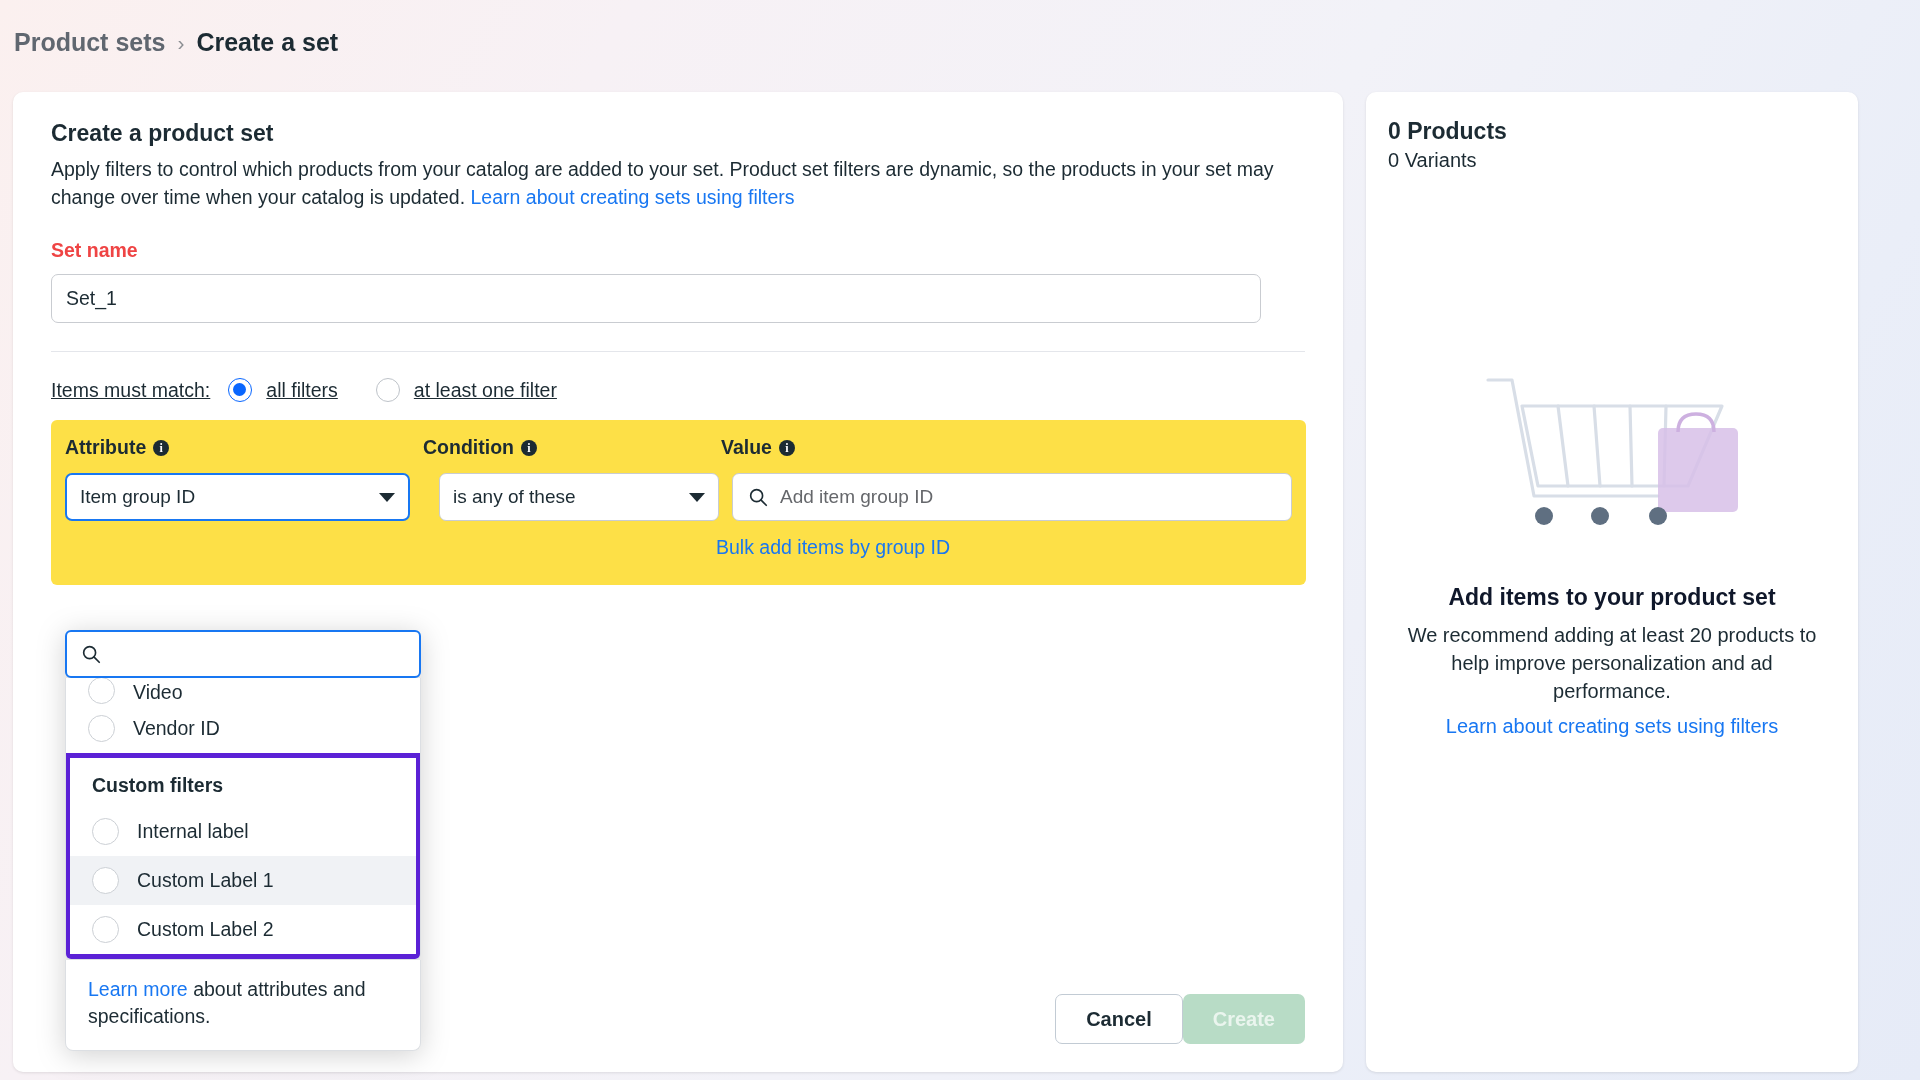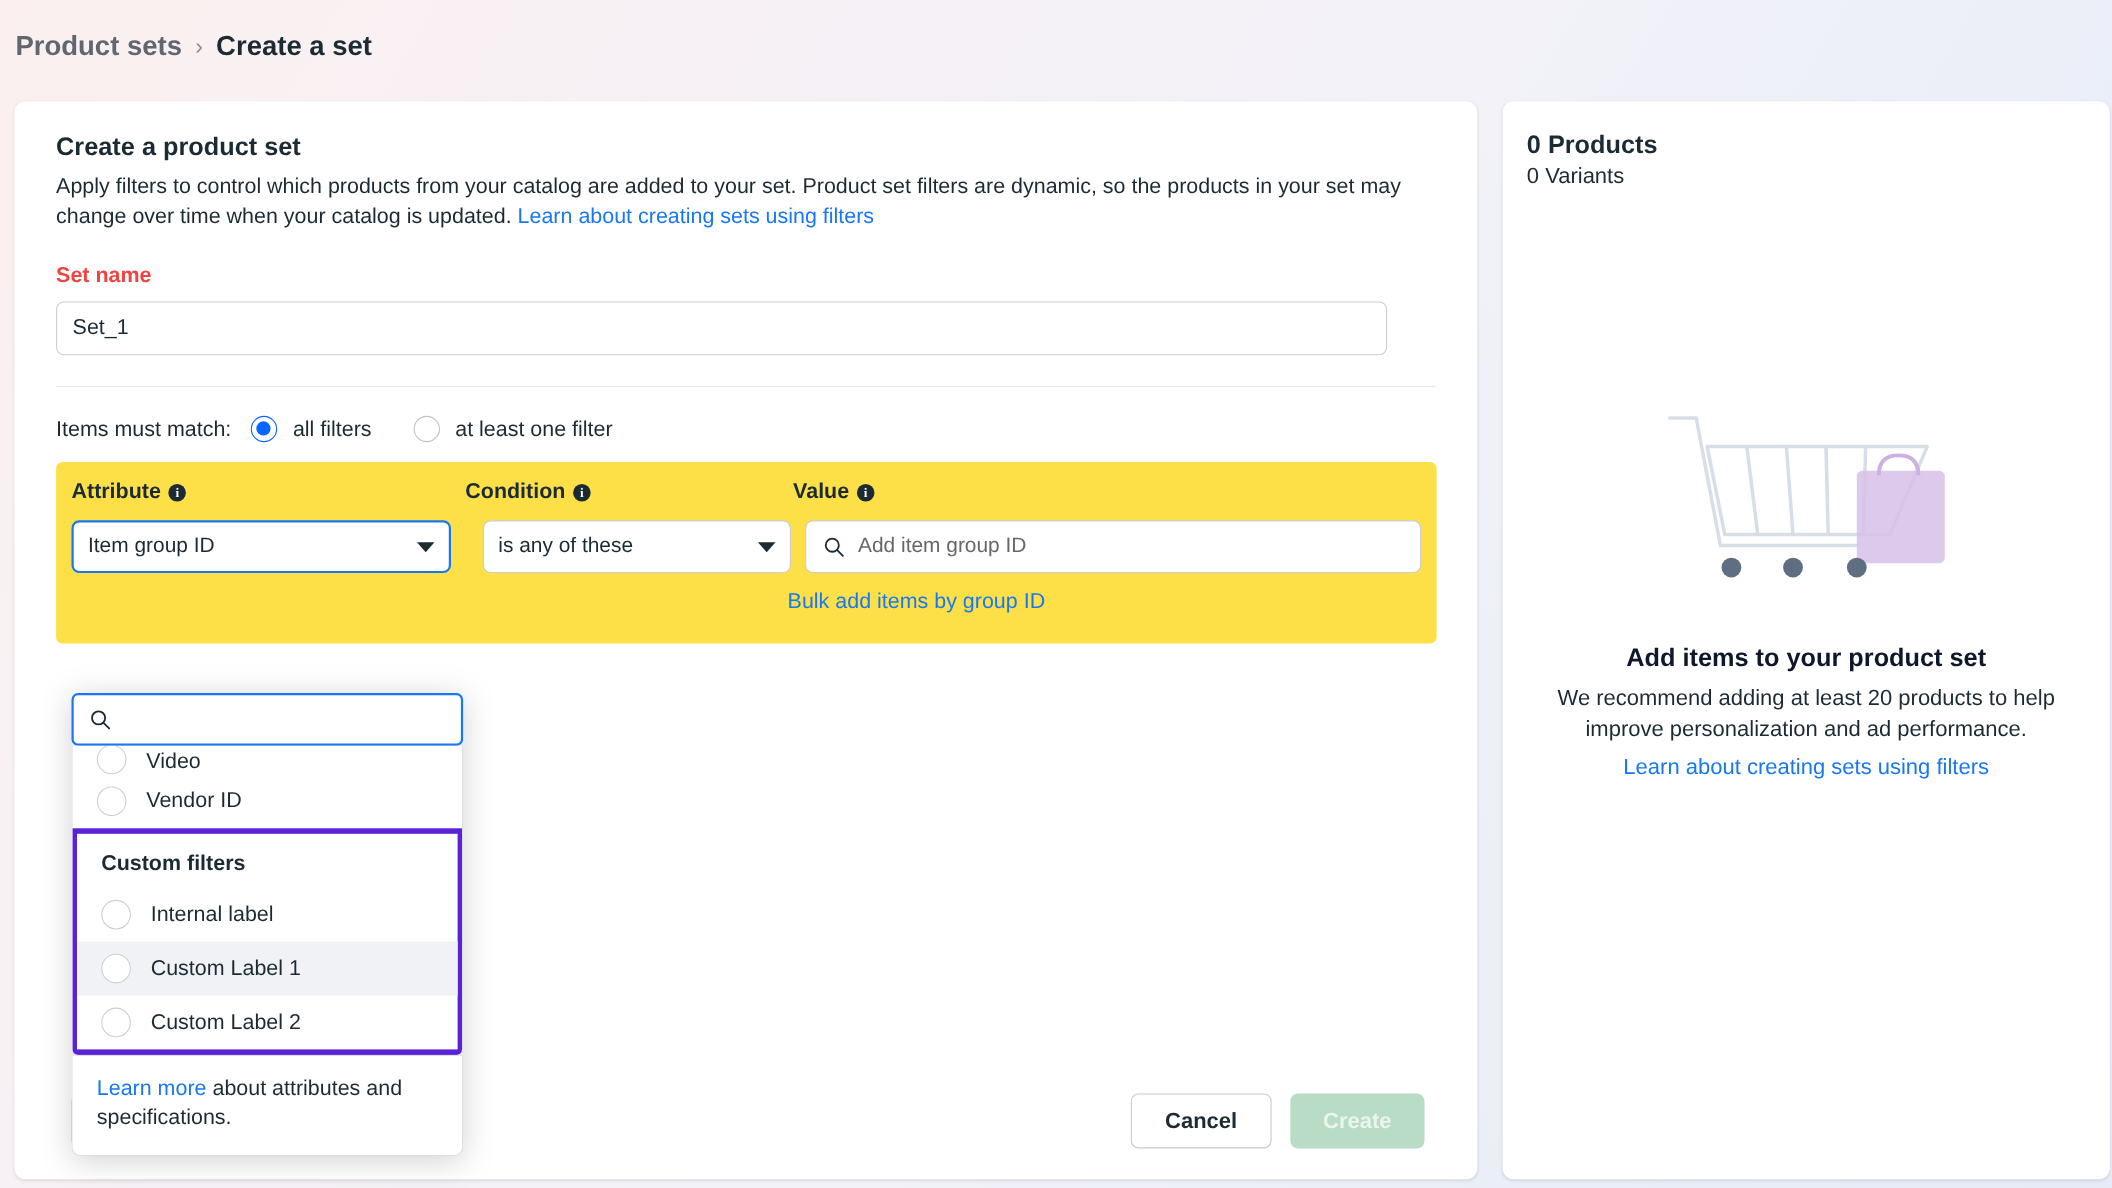--- a/index.html
+++ b/index.html
@@ -27,21 +27,21 @@
   #left-panel {
     position: absolute; left: 13px; top: 92px;
     width: 1330px; height: 980px;
     background: #ffffff;
     border-radius: 10px;
     box-shadow: 0 1px 3px rgba(0,0,0,0.10);
     overflow: visible;
   }
   #right-panel {
     position: absolute; left: 1366px; top: 92px;
-    width: 552px; height: 980px;
+    width: 492px; height: 980px;
     background: #ffffff;
     border-radius: 10px;
     box-shadow: 0 1px 3px rgba(0,0,0,0.10);
   }
 
   
   .lp-pad { padding: 28px 38px 0 38px; }
   #set-title {
     font-size: 23px; font-weight: bold; color: #1c2b33;
     margin-bottom: 9px;
@@ -67,21 +67,21 @@
   }
   .divider {
     margin-top: 28px;
     height: 1px; background: #e4e6eb; width: 100%;
   }
 
   
   #match-row {
     display: flex; align-items: center;
     padding: 26px 38px 0 38px;
-    font-size: 19.5px; color: #1c2b33;
+    font-size: 19.5px; color: #1c2b33; text-decoration: underline;
   }
   #match-row .radio-group { display: flex; align-items: center; gap: 12px; margin-left: 18px; }
   .radio {
     width: 24px; height: 24px; border-radius: 50%;
     border: 1.5px solid #bec3c9; background: #fff;
     display: inline-block; position: relative; flex: none;
     cursor: pointer;
   }
   .radio.checked { border-color: #0866ff; }
   .radio.checked::after {
@@ -196,21 +196,21 @@
   #custom-filters-highlight {
     border: 5px solid #5b21d6;
     margin: 0 -1px;
     background: #fff;
   }
 
   
   #left-footer {
     position: absolute; left: 0; bottom: 28px; width: 100%;
     display: flex; justify-content: flex-end; align-items: center;
-    gap: 17px; padding-right: 48px;
+    padding-right: 38px;
   }
   .btn {
     height: 50px; border-radius: 7px;
     font-size: 20px; font-weight: bold;
     font-family: "Liberation Sans", sans-serif;
     cursor: pointer; border: none; padding: 0 30px;
   }
   #cancel-button { background: #fff; border: 1px solid #c2cbd4; color: #1c2b33; }
   #create-button { background: #b8dcc6; color: #eaf5ee; cursor: default; }
 

